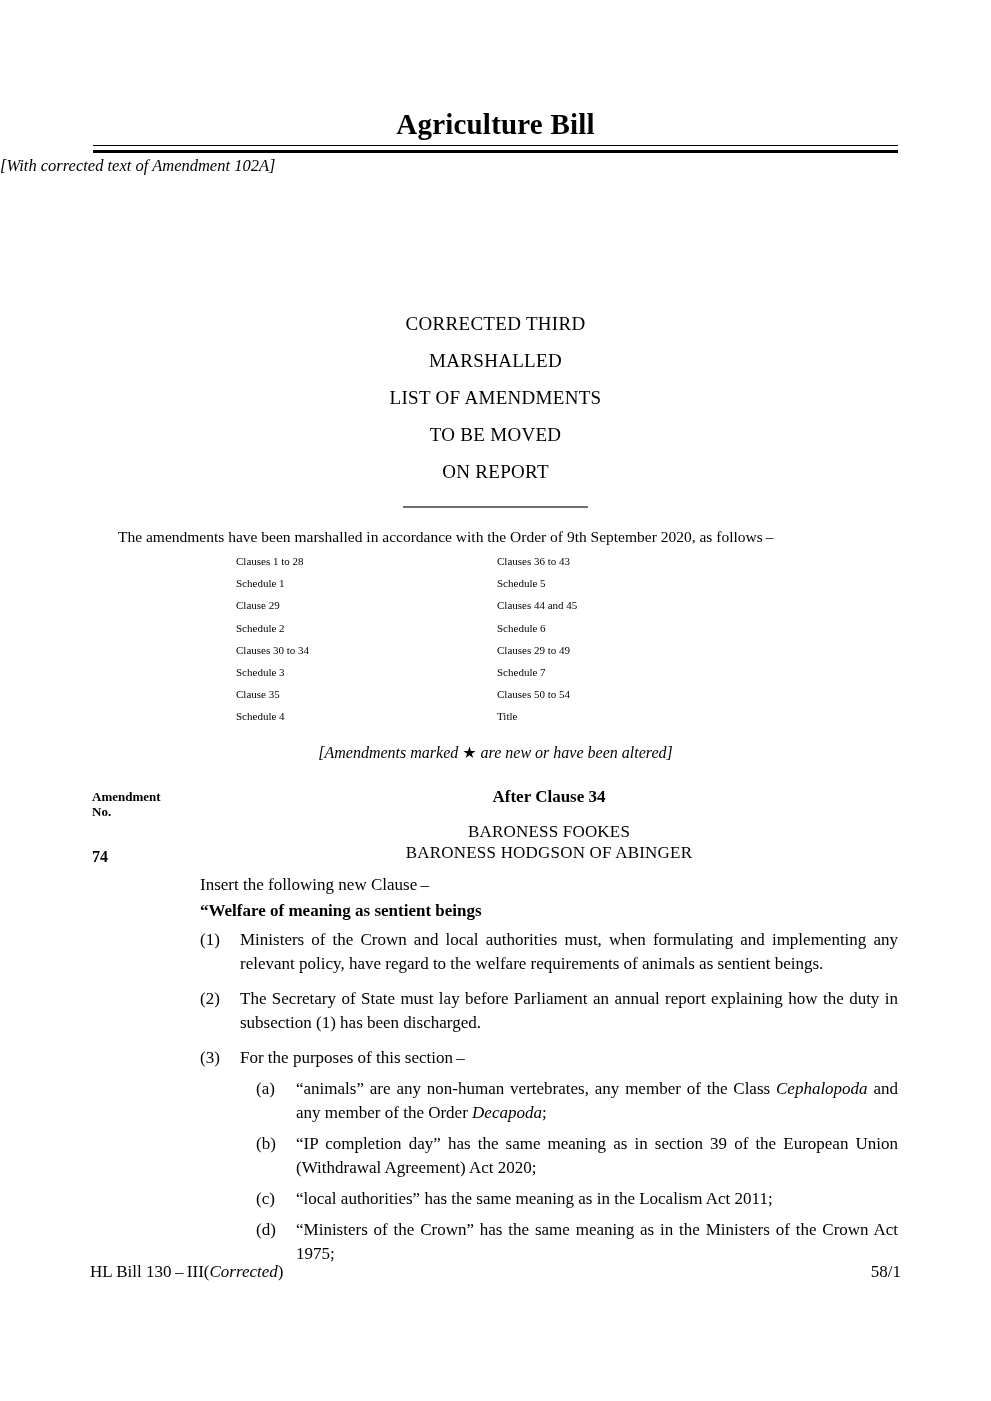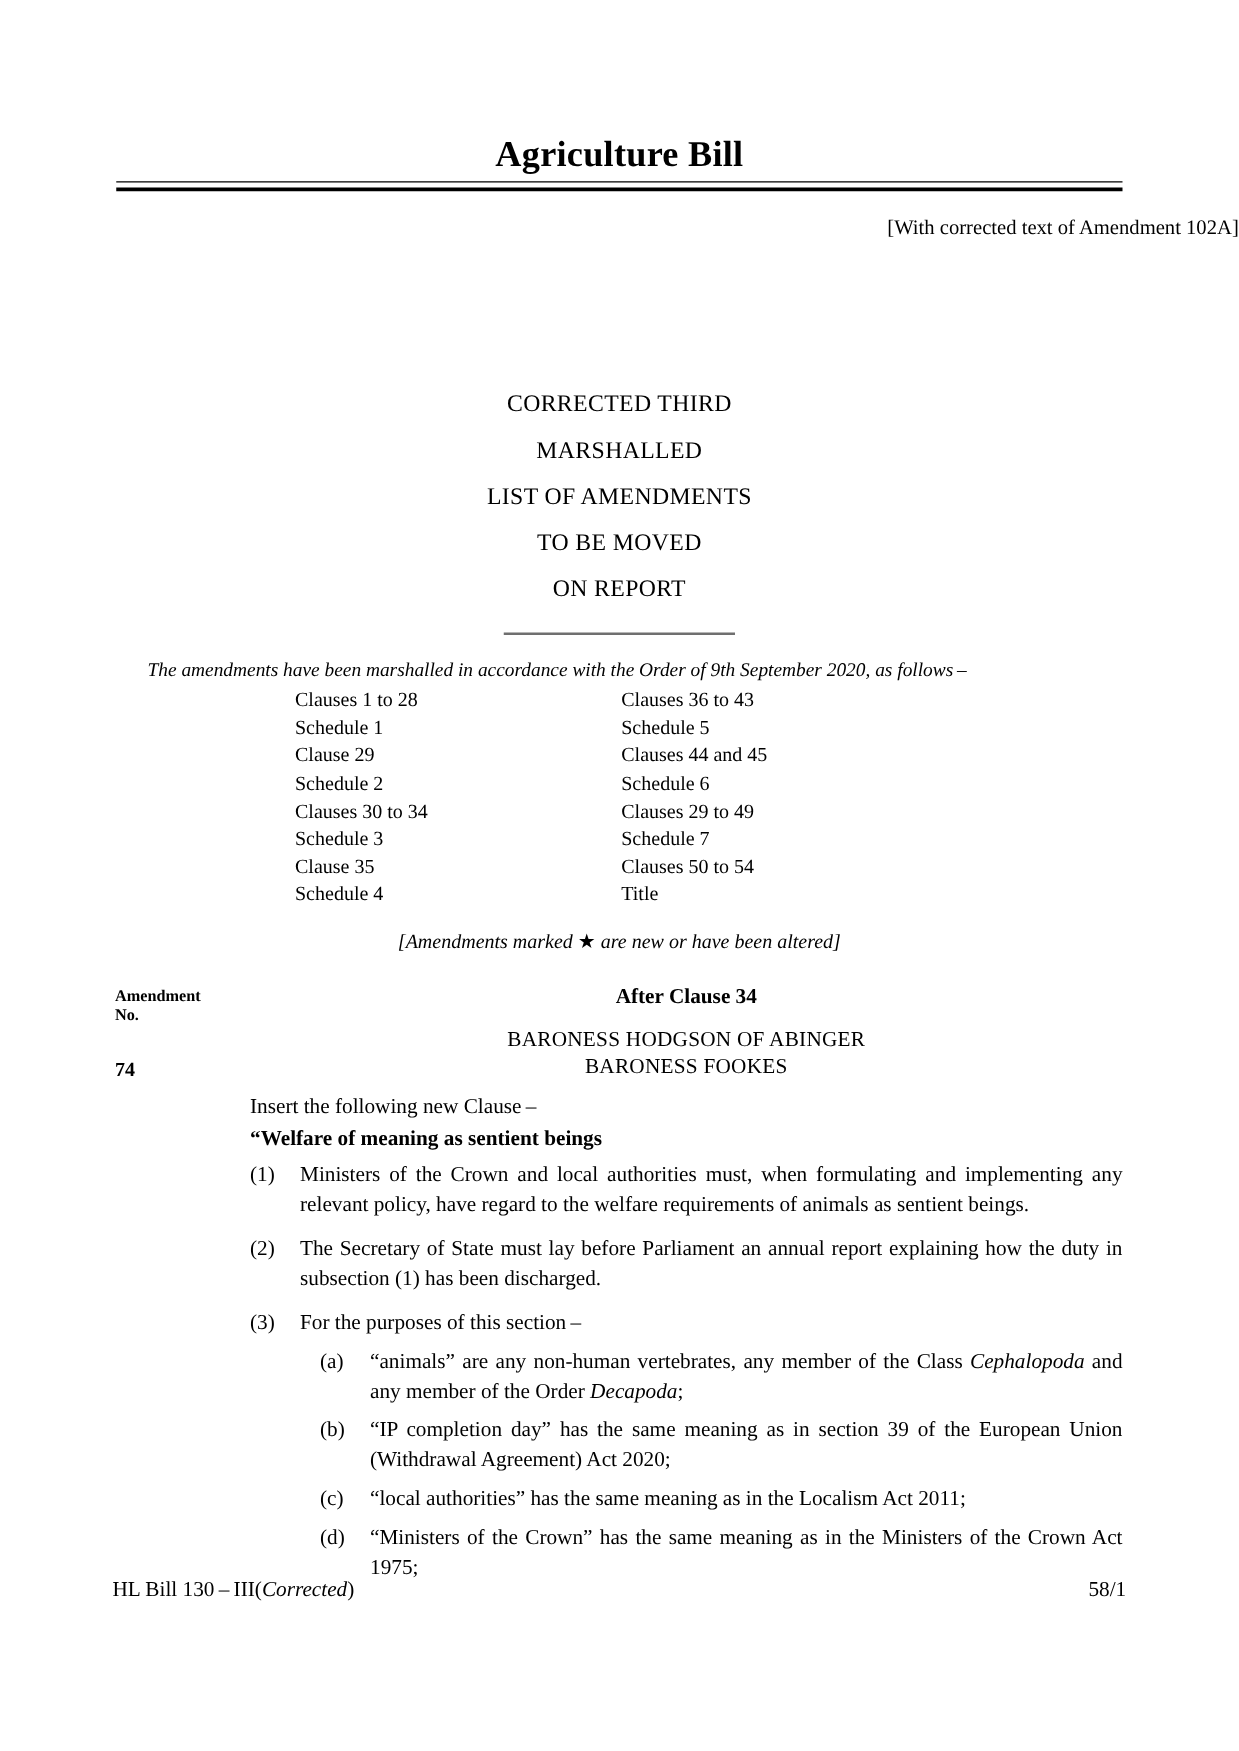--- a/index.html
+++ b/index.html
@@ -44,24 +44,25 @@
     left: 93px;
     top: 150px;
     width: 805px;
     height: 3px;
     background: #000000;
   }
 
   .corrected-note {
     position: absolute;
     left: 0;
-    top: 172px;
-    width: 991px;
-    text-align: right;
+    top: 156px;
+    width: 991px;
+    text-align: left;
     font-size: 16.5px;
+    font-style: italic;
   }
 
   
   .heading-stack {
     position: absolute;
     left: 0;
     top: 305px;
     width: 991px;
     text-align: center;
   }
@@ -80,39 +81,38 @@
     background: #6f6f6f;
   }
 
   
   .marshal-note {
     position: absolute;
     left: 118px;
     top: 528px;
     width: 776px;
     font-size: 15.5px;
-    font-style: italic;
     text-align: left;
     white-space: nowrap;
   }
 
   .clause-table {
     position: absolute;
     left: 236px;
     top: 550px;
     font-size: 16.5px;
   }
   .clause-table table {
     border-collapse: collapse;
   }
   .clause-table td {
     padding: 0;
     line-height: 22.2px;
     vertical-align: top;
-    font-size: 16px;
+    font-size: 11px;
   }
   .clause-table td.col-left { width: 261px; }
 
   .star-note {
     position: absolute;
     left: 0;
     top: 743px;
     width: 991px;
     text-align: center;
     font-size: 16px;
@@ -294,22 +294,22 @@
   </div>
 
   <div class="amend-no-label">
     <div>Amendment</div>
     <div>No.</div>
   </div>
 
   <div class="after-clause">After Clause 34</div>
 
   <div class="sponsors">
+    <div>BARONESS FOOKES</div>
     <div>BARONESS HODGSON OF ABINGER</div>
-    <div>BARONESS FOOKES</div>
   </div>
 
   <div class="amend-number">74</div>
   <div class="insert-line">Insert the following new Clause –</div>
   <div class="clause-heading">“Welfare of meaning as sentient beings</div>
 
   <div class="provisions">
 
     <div class="prov">
       <div class="marker">(1)</div>

